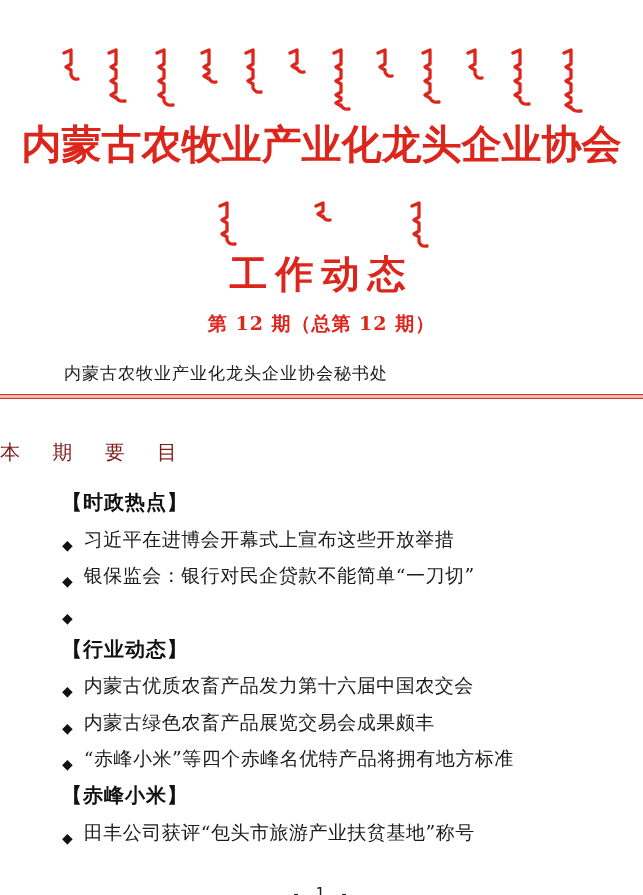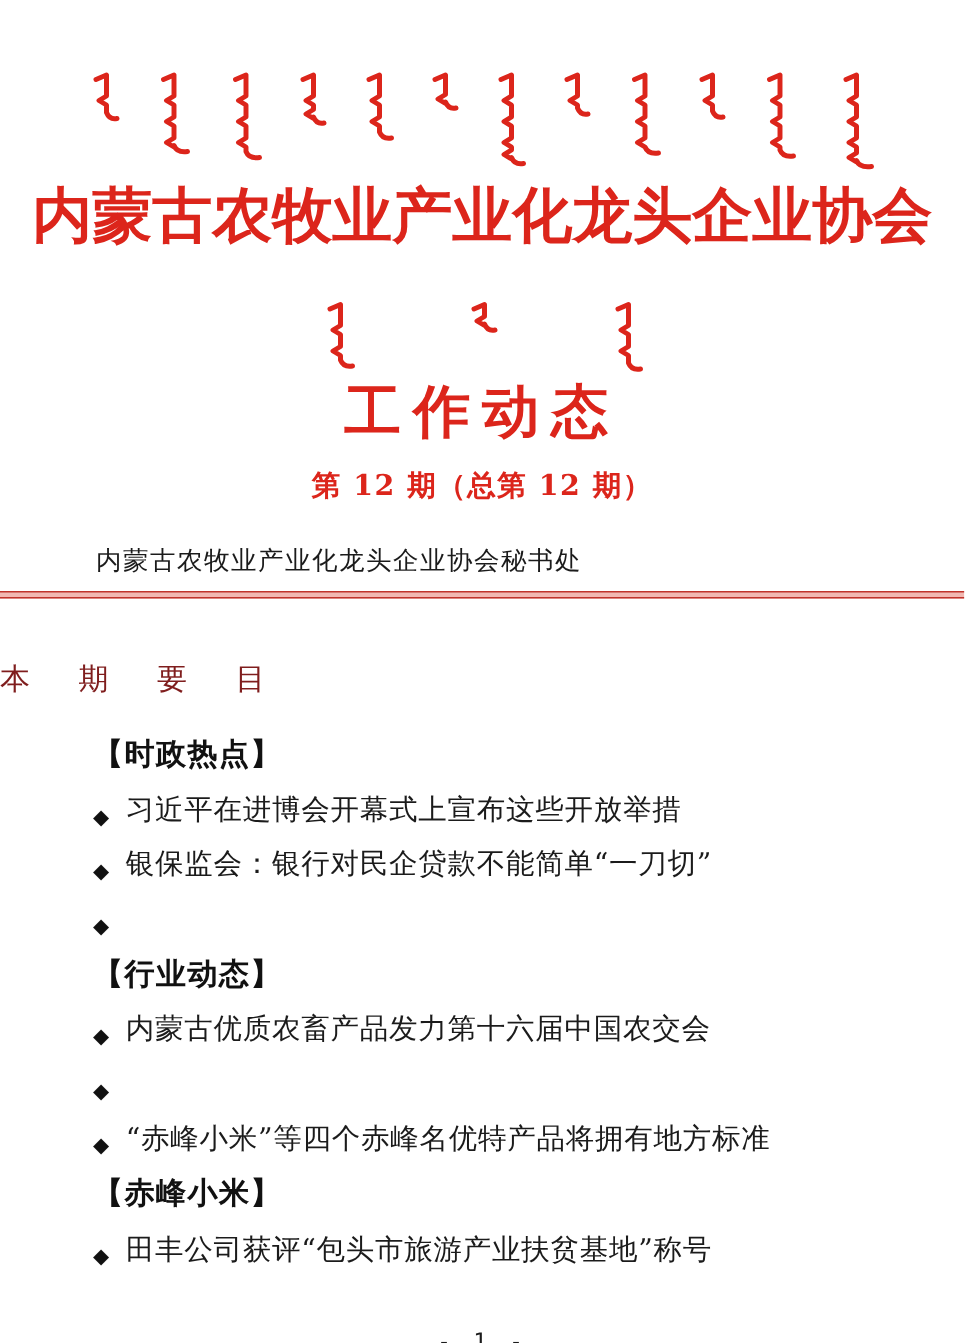--- a/index.html
+++ b/index.html
@@ -148,20 +148,21 @@
         </div>
         <div class="toc-line">
           <span class="sec-title">【行业动态】</span>
         </div>
         <div class="toc-line">
           <span class="item-bullet">◆</span>
           <span class="item-text">内蒙古优质农畜产品发力第十六届中国农交会</span>
         </div>
         <div class="toc-line">
           <span class="item-bullet">◆</span>
+          <span class="item-text">内蒙古绿色农畜产品展览交易会成果颇丰</span>
         </div>
         <div class="toc-line">
           <span class="item-bullet">◆</span>
           <span class="item-text">“赤峰小米”等四个赤峰名优特产品将拥有地方标准</span>
         </div>
         <div class="toc-line">
           <span class="sec-title">【赤峰小米】</span>
         </div>
         <div class="toc-line">
           <span class="item-bullet">◆</span>

